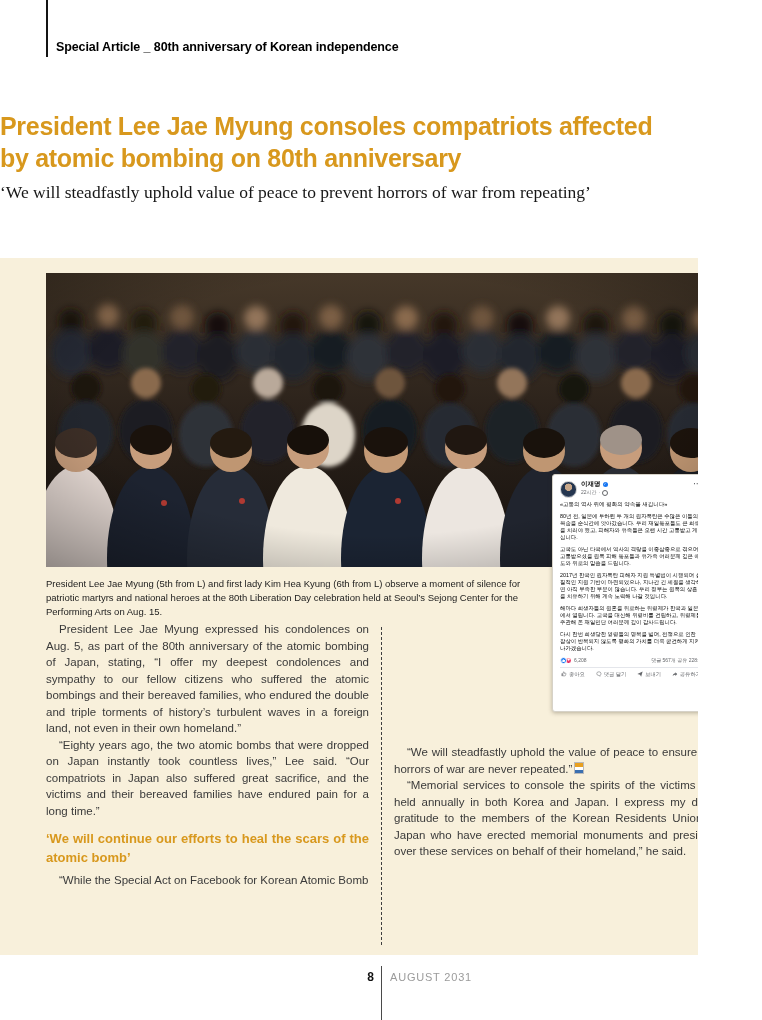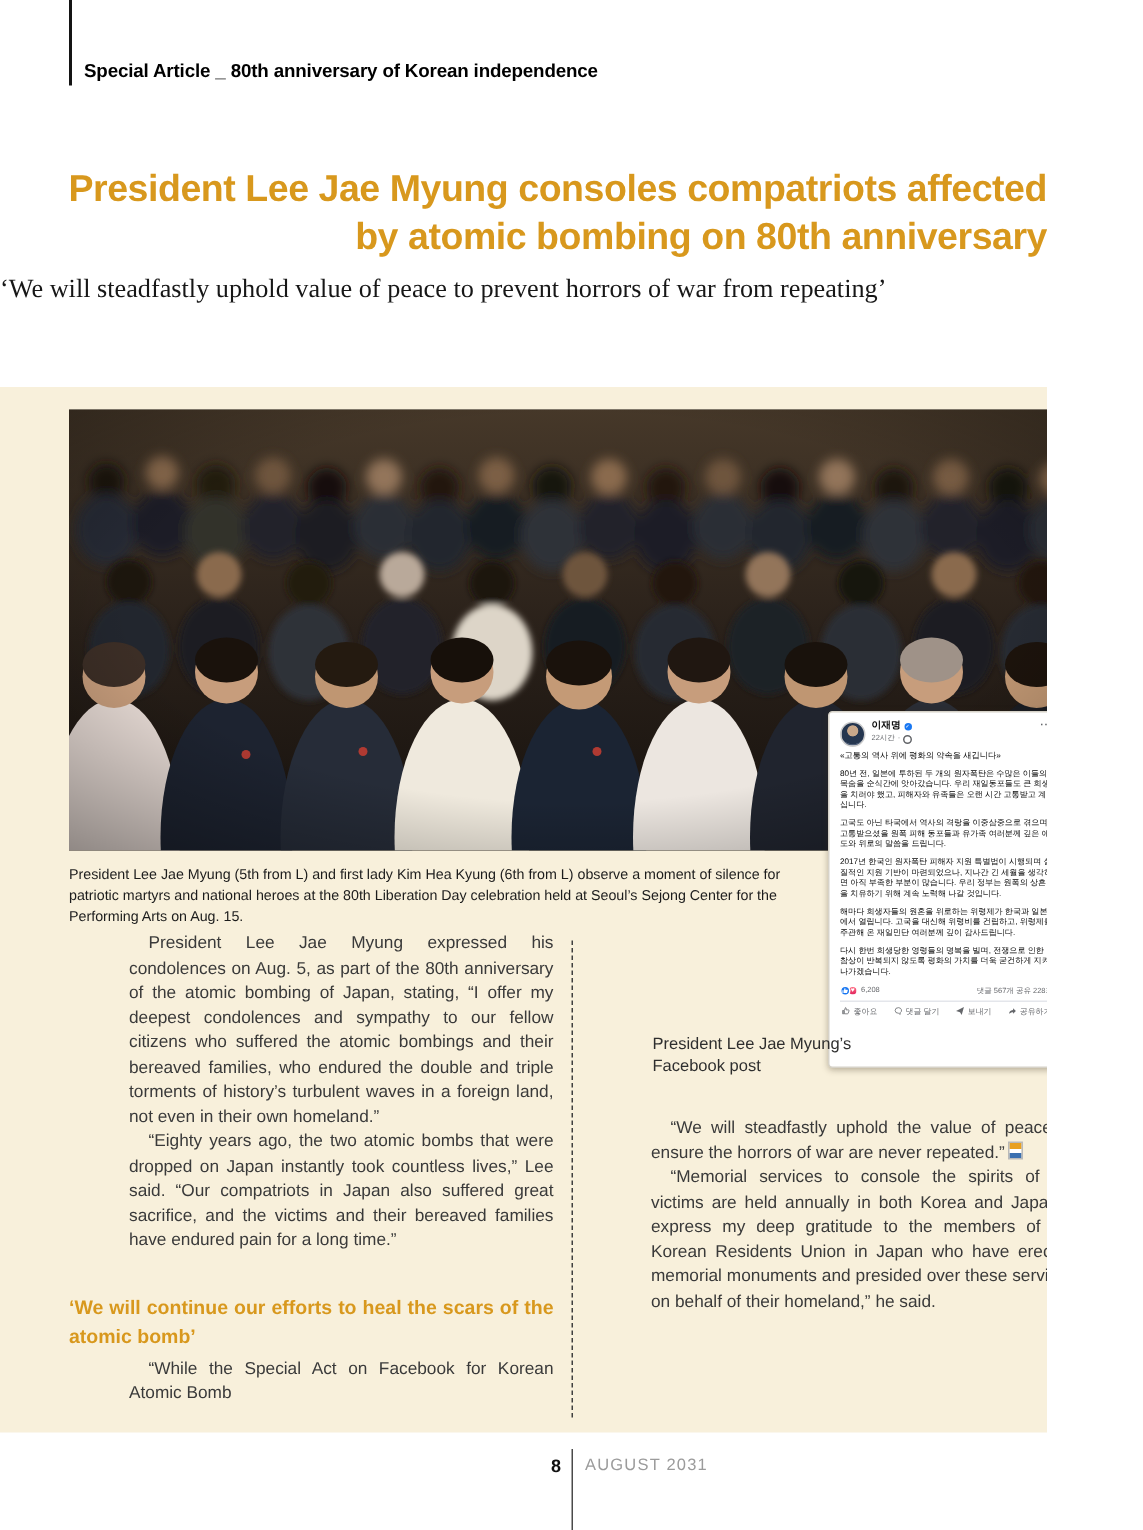--- a/index.html
+++ b/index.html
@@ -4,21 +4,21 @@
 <style>
   html,body{margin:0;padding:0;background:#ffffff;}
   .page{position:relative;width:698px;height:1020px;background:#ffffff;overflow:hidden;
         font-family:"Liberation Sans",sans-serif;}
 
   
   .kicker-bar{position:absolute;left:46px;top:0;width:2px;height:57px;background:#141414;}
   .kicker{position:absolute;left:56px;top:40px;font-size:12.5px;font-weight:bold;color:#000;letter-spacing:-0.1px;}
 
   
-  .title{position:absolute;left:0;top:110px;width:100%;text-align:right;
+  .title{position:absolute;left:0;top:110px;width:100%;text-align:left;
          font-size:25px;font-weight:bold;line-height:32px;color:#D8981D;letter-spacing:-0.3px;}
   .subtitle{position:absolute;left:0;top:182px;width:100%;
             font-family:"Liberation Serif",serif;font-size:17.5px;color:#171717;}
 
   
   .cream{position:absolute;left:0;top:258px;width:762px;height:697px;background:#F8F0DB;}
 
   
   .photo{position:absolute;left:46px;top:273px;width:671px;height:294px;overflow:hidden;background:#1a140f;}
   .photo svg{display:block;}
@@ -55,24 +55,24 @@
   .rx-right{margin-left:auto;}
   .fb-actions{display:flex;justify-content:space-between;border-top:1px solid #e4e6eb;
               margin-top:3px;padding:3px 1px 0;font-size:5.3px;color:#65676b;}
   .fb-action{display:inline-flex;align-items:center;gap:2px;cursor:pointer;}
   .fb-action svg{display:block;}
 
   .fb-caption{position:absolute;left:435px;top:689px;width:140px;font-size:11px;line-height:15px;color:#2e2e2e;}
 
   
   .body-text p{font-size:11.5px;line-height:16.5px;color:#3a3a3a;text-align:justify;margin:0;}
-  .body-text p.indent{text-indent:13px;margin-left:40px;}
+  .body-text p.indent{text-indent:13px;}
   .col-left{position:absolute;left:46px;top:621px;width:323px;}
   .col-right{position:absolute;left:394px;top:744px;width:323px;}
-  .subhead{font-size:13px;font-weight:bold;color:#D8981D;line-height:19px;margin:26px 0 5px;text-align:justify;}
+  .subhead{font-size:13px;font-weight:bold;color:#D8981D;line-height:19px;margin:10px 0 5px;text-align:justify;}
   .divider-dashed{position:absolute;left:381px;top:627px;height:318px;width:0;border-left:1px dashed #3f3f3f;}
 
   .endmark{display:inline-block;width:8px;height:10px;vertical-align:-1px;margin-left:2px;
            border:0.5px solid #b9b9b9;background:linear-gradient(180deg,#e8a020 0 40%,#ffffff 40% 70%,#3a6fb0 70%);}
 
   
   .footer-num{position:absolute;left:352px;top:970px;width:22px;text-align:right;
               font-size:12px;font-weight:bold;color:#111;}
   .footer-line{position:absolute;left:381px;top:966px;width:1px;height:54px;background:#4a4a4a;}
   .footer-issue{position:absolute;left:390px;top:971px;font-size:11px;color:#9b9b9b;letter-spacing:0.8px;}
@@ -272,21 +272,20 @@
       </span>
       <span class="fb-action">
         <svg viewBox="0 0 16 16" width="6" height="6">
             <path fill="#65676b" d="M9 3v3C4 6 2 10 2 13c2-2 4-3 7-3v3l5-5z"></path>
           </svg>
         <span>공유하기</span>
       </span>
     </div>
   </div>
 
-  <div class="fb-caption">President Lee Jae Myung’s Facebook post</div>
 
   <div class="col-left body-text">
     <p class="indent">President Lee Jae Myung expressed his condolences on Aug. 5, as part of the 80th anniversary of the atomic bombing of Japan, stating, “I offer my deepest condolences and sympathy to our fellow citizens who suffered the atomic bombings and their bereaved families, who endured the double and triple torments of history’s turbulent waves in a foreign land, not even in their own homeland.”</p>
     <p class="indent">“Eighty years ago, the two atomic bombs that were dropped on Japan instantly took countless lives,” Lee said. “Our compatriots in Japan also suffered great sacrifice, and the victims and their bereaved families have endured pain for a long time.”</p>
     <h3 class="subhead">‘We will continue our efforts to heal the scars of the atomic bomb’</h3>
     <p class="indent">“While the Special Act on Facebook for Korean Atomic Bomb</p>
   </div>
 
   <div class="divider-dashed"></div>
 

